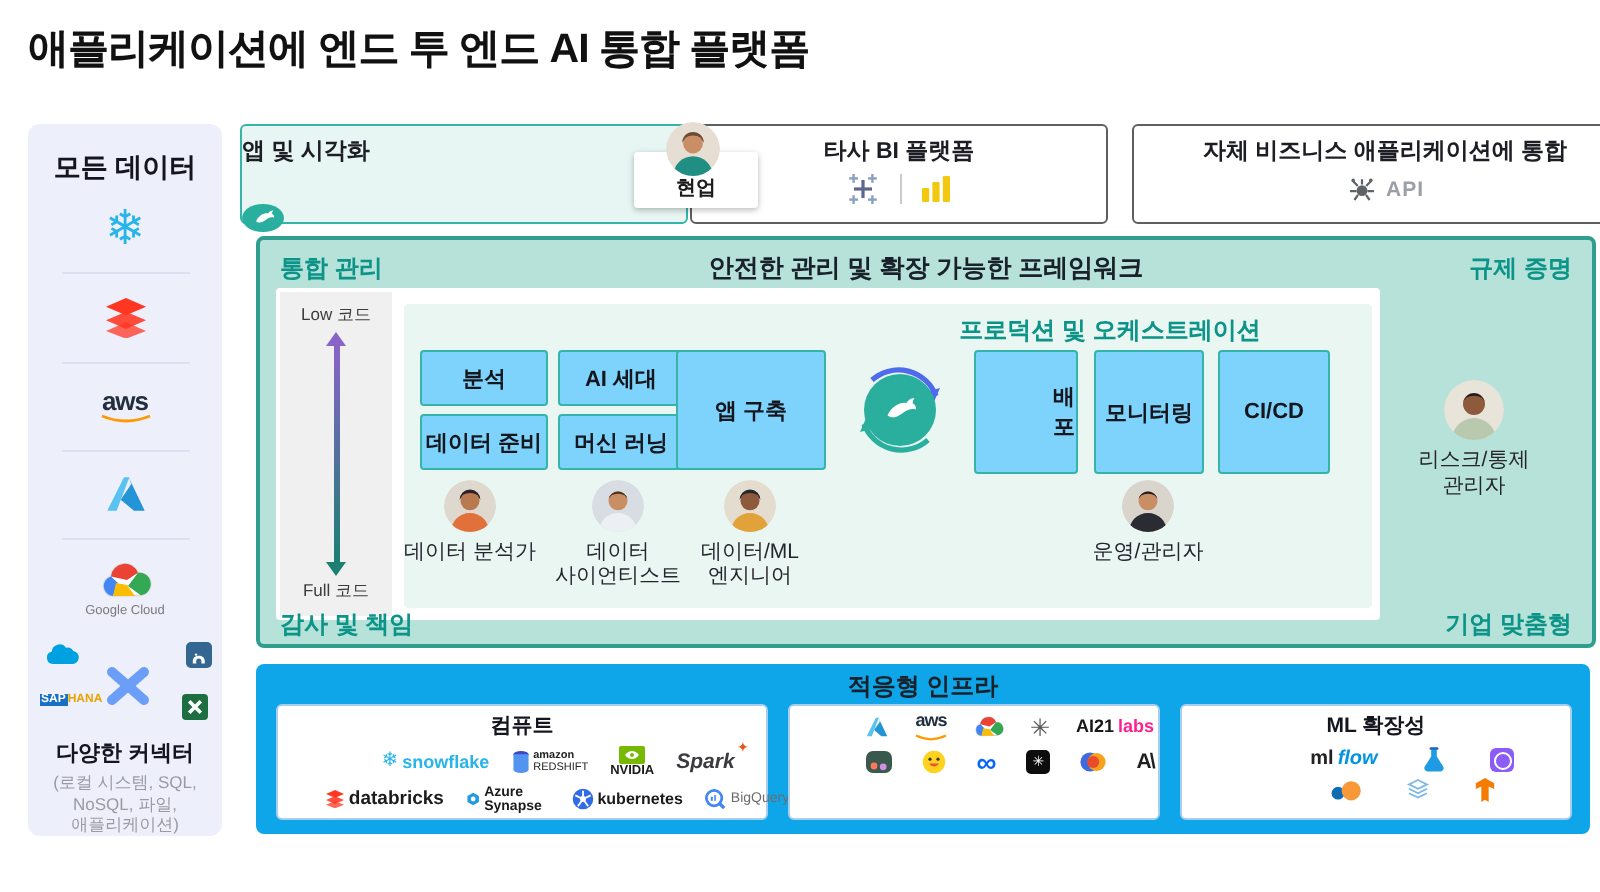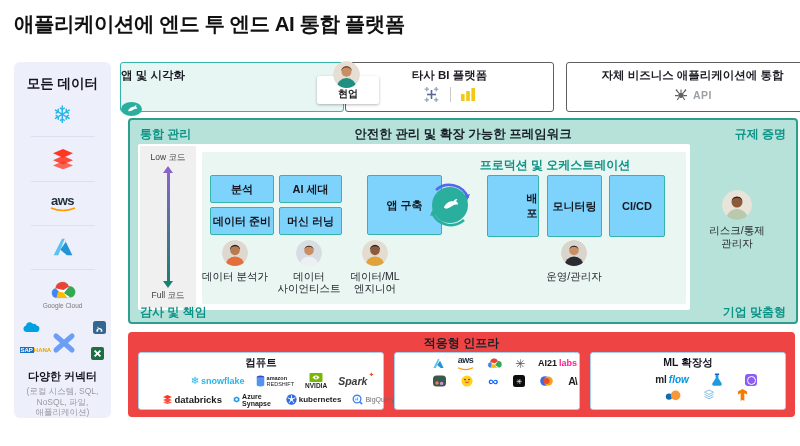--- a/index.html
+++ b/index.html
@@ -68,21 +68,21 @@
         display:flex;align-items:center;justify-content:center;font-size:11px;font-weight:700;color:#16161e;text-align:center;}
   .cycle{left:224px;top:29px;width:48px;height:48px;}
   .cycle .dk-big{position:absolute;left:6px;top:6px;width:36px;height:36px;border-radius:50%;background:#2aaf9f;display:flex;align-items:center;justify-content:center;}
   .role-label{position:absolute;font-size:10.5px;line-height:1.18;color:#25252d;text-align:center;}
   .av{border-radius:50%;overflow:hidden;display:block;}
   .risk-label{font-size:10.5px;line-height:1.2;color:#25252d;text-align:center;}
   .band-bl{left:10px;top:184px;font-size:12px;font-weight:800;color:#0d9488;}
   .band-br{right:10px;top:184px;font-size:12px;font-weight:800;color:#0d9488;}
 
   
-  .infra{left:128px;top:332px;width:667px;height:85px;background:#ef4444;border-radius:4px;}
+  .infra{left:128px;top:332px;width:667px;height:85px;background:#0ea5e9;border-radius:4px;}
   .infra-title{left:0;right:0;top:3px;text-align:center;font-size:12px;font-weight:800;color:#19222b;}
   .ibox{position:absolute;top:20px;height:58px;background:#fff;border:1px solid #a9cdec;border-radius:3px;}
   .ib-compute{left:10px;width:246px;}
   .ib-found{left:266px;width:186px;}
   .ib-ml{left:462px;width:196px;}
   .ib-title{text-align:center;font-size:10.5px;font-weight:800;color:#15151f;margin-top:3px;}
   .lrow{display:flex;align-items:center;justify-content:center;gap:11px;margin-top:3px;padding-left:36px;}
   .logo{display:inline-flex;align-items:center;gap:2px;line-height:1;}
   .lcol{flex-direction:column;gap:1px;}
   .lt{font-weight:800;color:#1b1b1b;}
@@ -264,21 +264,21 @@
         <div class="abs cs-bot">Full 코드</div>
       </div>
 
       <div class="abs mint">
         <div class="abs sec-title prod-title">프로덕션 및 오케스트레이션</div>
 
         <div class="wbox" style="left:8px;top:23px;width:64px;height:28px;">분석</div>
         <div class="wbox" style="left:77px;top:23px;width:63px;height:28px;">AI 세대</div>
         <div class="wbox" style="left:8px;top:55px;width:64px;height:28px;">데이터 준비</div>
         <div class="wbox" style="left:77px;top:55px;width:63px;height:28px;">머신 러닝</div>
-        <div class="wbox" style="left:165px;top:23px;width:75px;height:60px;">앱 구축</div>
+        <div class="wbox" style="left:136px;top:23px;width:75px;height:60px;">앱 구축</div>
 
         <div class="abs cycle">
           <svg class="abs" width="48" height="48" viewBox="0 0 48 48">
             <path d="M10 9 A20 20 0 0 1 42 17" stroke="#4f6bed" stroke-width="2.6" fill="none"></path>
             <polygon points="44,13 40.5,21 36.5,15" fill="#4f6bed"></polygon>
             <path d="M38 39 A20 20 0 0 1 6 31" stroke="#2aaf9f" stroke-width="2.6" fill="none"></path>
             <polygon points="4,35 7.5,27 11.5,33" fill="#2aaf9f"></polygon>
           </svg>
           <div class="dk-big">
             <svg width="22" height="22" viewBox="0 0 24 24">

